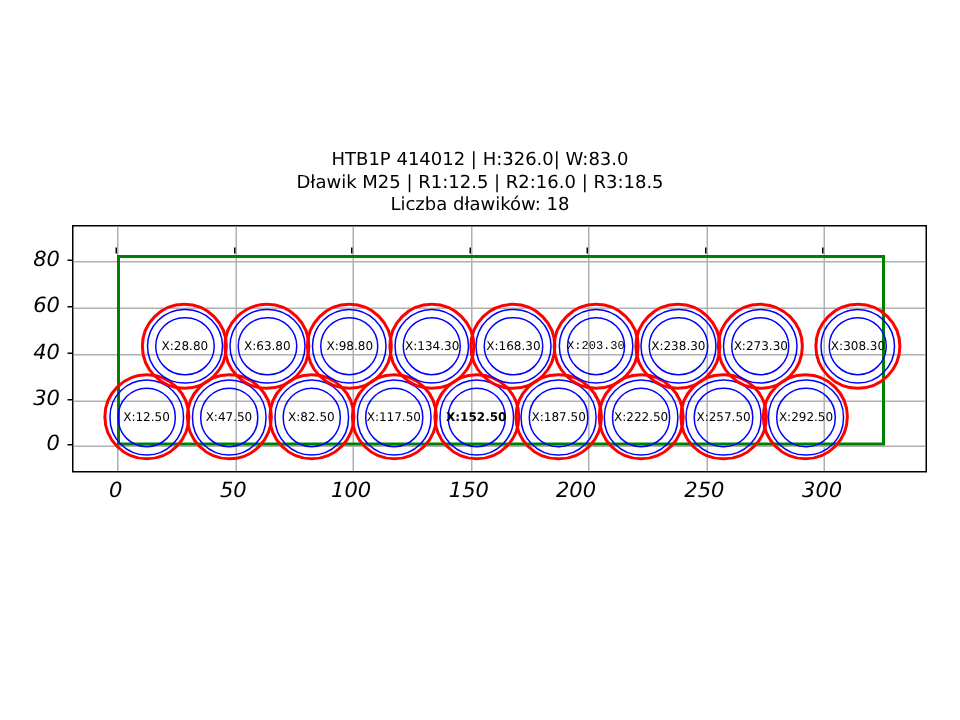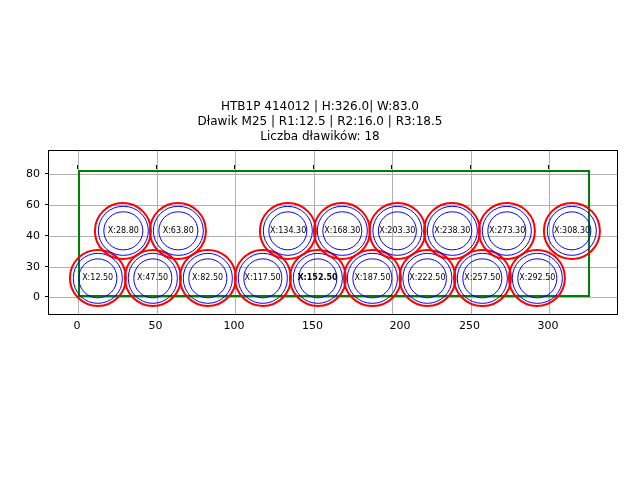--- a/index.html
+++ b/index.html
@@ -59,22 +59,23 @@
   .tick {
     position: absolute;
     background: #000000;
   }
   .tick.x { width: 1px; height: 3.5px; top: 165px; }
   .tick.y { height: 1px; width: 3.5px; left: 44.5px; }
 
   .ticklabel {
     position: absolute;
     color: #000000;
-    font-size: 11px;
+    font-size: 14px;
     white-space: nowrap;
+    font-style: italic;
   }
   .ticklabel.x { transform: translateX(-50%); top: 319px; }
   .ticklabel.y { text-align: right; width: 34px; left: 6px; transform: translateY(-50%); }
 
   
   #geom {
     position: absolute;
     left: 0; top: 0;
     width: 100%; height: 100%;
   }
@@ -203,33 +204,39 @@
             <div class="ring r2" style="width: 50.2479px; height: 50.2479px; border-color: rgb(0, 0, 255);"></div>
             <div class="ring r1" style="width: 39.2562px; height: 39.2562px; border-color: rgb(0, 0, 255);"></div>
             <div class="gland-label">X:28.80</div>
           </div>
           <div class="gland" style="left: 129.231px; top: 79.7243px; width: 58.0992px; height: 58.0992px;">
             <div class="ring r3" style="width: 58.0992px; height: 58.0992px; border-color: rgb(255, 0, 0);"></div>
             <div class="ring r2" style="width: 50.2479px; height: 50.2479px; border-color: rgb(0, 0, 255);"></div>
             <div class="ring r1" style="width: 39.2562px; height: 39.2562px; border-color: rgb(0, 0, 255);"></div>
             <div class="gland-label">X:63.80</div>
           </div>
+          <div class="gland" style="left: 184.19px; top: 79.7243px; width: 58.0992px; height: 58.0992px;">
+            <div class="ring r3" style="width: 58.0992px; height: 58.0992px; border-color: rgb(255, 0, 0);"></div>
+            <div class="ring r2" style="width: 50.2479px; height: 50.2479px; border-color: rgb(0, 0, 255);"></div>
+            <div class="ring r1" style="width: 39.2562px; height: 39.2562px; border-color: rgb(0, 0, 255);"></div>
+            <div class="gland-label">X:98.80</div>
+          </div>
           <div class="gland" style="left: 239.149px; top: 79.7243px; width: 58.0992px; height: 58.0992px;">
             <div class="ring r3" style="width: 58.0992px; height: 58.0992px; border-color: rgb(255, 0, 0);"></div>
             <div class="ring r2" style="width: 50.2479px; height: 50.2479px; border-color: rgb(0, 0, 255);"></div>
             <div class="ring r1" style="width: 39.2562px; height: 39.2562px; border-color: rgb(0, 0, 255);"></div>
             <div class="gland-label">X:134.30</div>
           </div>
           <div class="gland" style="left: 293.322px; top: 79.7243px; width: 58.0992px; height: 58.0992px;">
             <div class="ring r3" style="width: 58.0992px; height: 58.0992px; border-color: rgb(255, 0, 0);"></div>
             <div class="ring r2" style="width: 50.2479px; height: 50.2479px; border-color: rgb(0, 0, 255);"></div>
             <div class="ring r1" style="width: 39.2562px; height: 39.2562px; border-color: rgb(0, 0, 255);"></div>
             <div class="gland-label">X:168.30</div>
           </div>
-          <div class="gland" style="left: 348.281px; top: 79.7243px; width: 51px; height: 58.0992px;">
+          <div class="gland" style="left: 348.281px; top: 79.7243px; width: 51px; height: 58.0992px; font-family: Liberation Mono, monospace;">
             <div class="ring r3" style="width: 58.0992px; height: 58.0992px; border-color: rgb(255, 0, 0);"></div>
             <div class="ring r2" style="width: 50.2479px; height: 50.2479px; border-color: rgb(0, 0, 255);"></div>
             <div class="ring r1" style="width: 39.2562px; height: 39.2562px; border-color: rgb(0, 0, 255);"></div>
             <div class="gland-label">X:203.30</div>
           </div>
           <div class="gland" style="left: 403.24px; top: 79.7243px; width: 58.0992px; height: 58.0992px;">
             <div class="ring r3" style="width: 58.0992px; height: 58.0992px; border-color: rgb(255, 0, 0);"></div>
             <div class="ring r2" style="width: 50.2479px; height: 50.2479px; border-color: rgb(0, 0, 255);"></div>
             <div class="ring r1" style="width: 39.2562px; height: 39.2562px; border-color: rgb(0, 0, 255);"></div>
             <div class="gland-label">X:238.30</div>
@@ -253,21 +260,21 @@
   <div id="ticks-layer">
       <div class="tick x" style="left: 77.0496px;"></div>
       <div class="ticklabel x" style="left: 77.0496px;">0</div>
       <div class="tick x" style="left: 155.562px;"></div>
       <div class="ticklabel x" style="left: 155.562px;">50</div>
       <div class="tick x" style="left: 234.074px;"></div>
       <div class="ticklabel x" style="left: 234.074px;">100</div>
       <div class="tick x" style="left: 312.587px;"></div>
       <div class="ticklabel x" style="left: 312.587px;">150</div>
       <div class="tick x" style="left: 391.099px;"></div>
-      <div class="ticklabel x" style="left: 400px;">200</div>
+      <div class="ticklabel x" style="left: 384px;">200</div>
       <div class="tick x" style="left: 469.612px;"></div>
       <div class="ticklabel x" style="left: 469.612px;">250</div>
       <div class="tick x" style="left: 548.124px;"></div>
       <div class="ticklabel x" style="left: 548.124px;">300</div>
       <div class="tick y" style="top: 296.495px;"></div>
       <div class="ticklabel y" style="top: 296.495px;">0</div>
       <div class="tick y" style="top: 265.654px;"></div>
       <div class="ticklabel y" style="top: 265.654px;">30</div>
       <div class="tick y" style="top: 234.813px;"></div>
       <div class="ticklabel y" style="top: 234.813px;">40</div>

